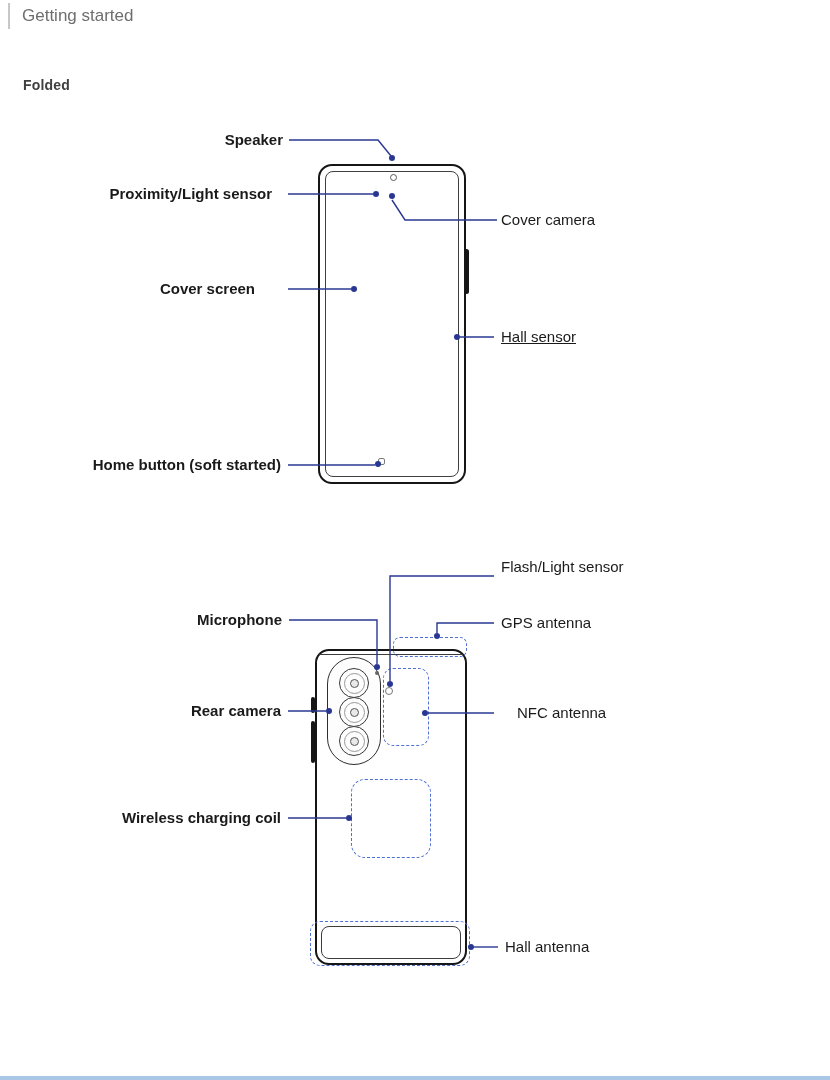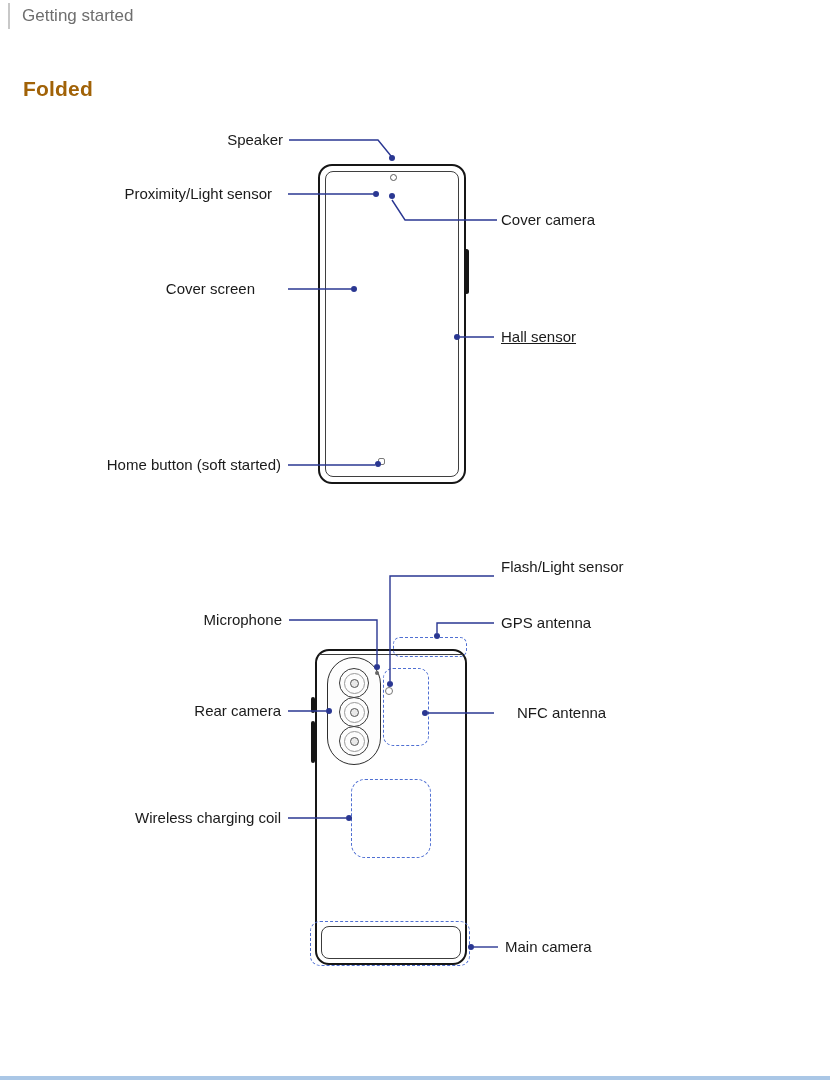--- a/index.html
+++ b/index.html
@@ -4,24 +4,24 @@
 <style>
   * { margin:0; padding:0; box-sizing:border-box; }
   html,body { background:#ffffff; }
   .page {
     position:relative; width:830px; height:1080px; background:#fff;
     font-family:"Liberation Sans","DejaVu Sans",sans-serif;
     color:var(--body_text,#1a1a1a); overflow:hidden;
   }
   .hdr-rule { position:absolute; left:8px; top:3px; width:2px; height:26px; background:#c8c8c8; }
   .hdr-text { position:absolute; left:22px; top:6px; font-size:17px; color:var(--header_text,#6e6e6e); }
-  .sec-title { position:absolute; left:23px; top:77px; font-size:21px; font-weight:700; color:#a16207; letter-spacing:0.2px; }
+  .sec-title { position:absolute; left:23px; top:77px; font-size:14px; font-weight:700; color:#404040; letter-spacing:0.2px; }
 
   .lbl { position:absolute; font-size:15px; line-height:20px; white-space:nowrap; }
-  .lbl.r { text-align:center; }
+  .lbl.r { text-align:center;font-weight:bold; }
 
   .phone { position:absolute; border:2px solid #161616; border-radius:14px; background:#fff; }
   .front { left:318px; top:164px; width:148px; height:320px; }
   .screen { position:absolute; inset:5px; border:1.5px solid #3f3f3f; border-radius:8px; }
   .cam-dot { position:absolute; left:70px; top:8px; width:7px; height:7px;
              border:1.2px solid #5a5a5a; border-radius:50%; background:#fff; }
   .home-sq { position:absolute; left:58px; top:292px; width:7px; height:7px;
              border:1.1px solid #7a7a7a; border-radius:2px; background:#fff; }
   .key { position:absolute; background:#161616; border-radius:2.5px; }
 
@@ -145,16 +145,16 @@
   <div class="lbl r" style="right:575px;top:279px;">Cover screen</div>
   <div class="lbl" style="left:501px;top:327px;text-decoration:underline;">Hall sensor</div>
   <div class="lbl r" style="right:549px;top:455px;">Home button (soft started)</div>
 
   <div class="lbl" style="left:501px;top:557px;">Flash/Light sensor</div>
   <div class="lbl r" style="right:548px;top:610px;">Microphone</div>
   <div class="lbl" style="left:501px;top:613px;">GPS antenna</div>
   <div class="lbl r" style="right:549px;top:701px;">Rear camera</div>
   <div class="lbl" style="left:501px;top:703px;margin-left:16px;">NFC antenna</div>
   <div class="lbl r" style="right:549px;top:808px;">Wireless charging coil</div>
-  <div class="lbl" style="left:505px;top:937px;">Main camera</div>
+  <div class="lbl" style="left:505px;top:937px;">Hall antenna</div>
 
   <div class="footer-rule"></div>
 </div>
 
 </body></html>

